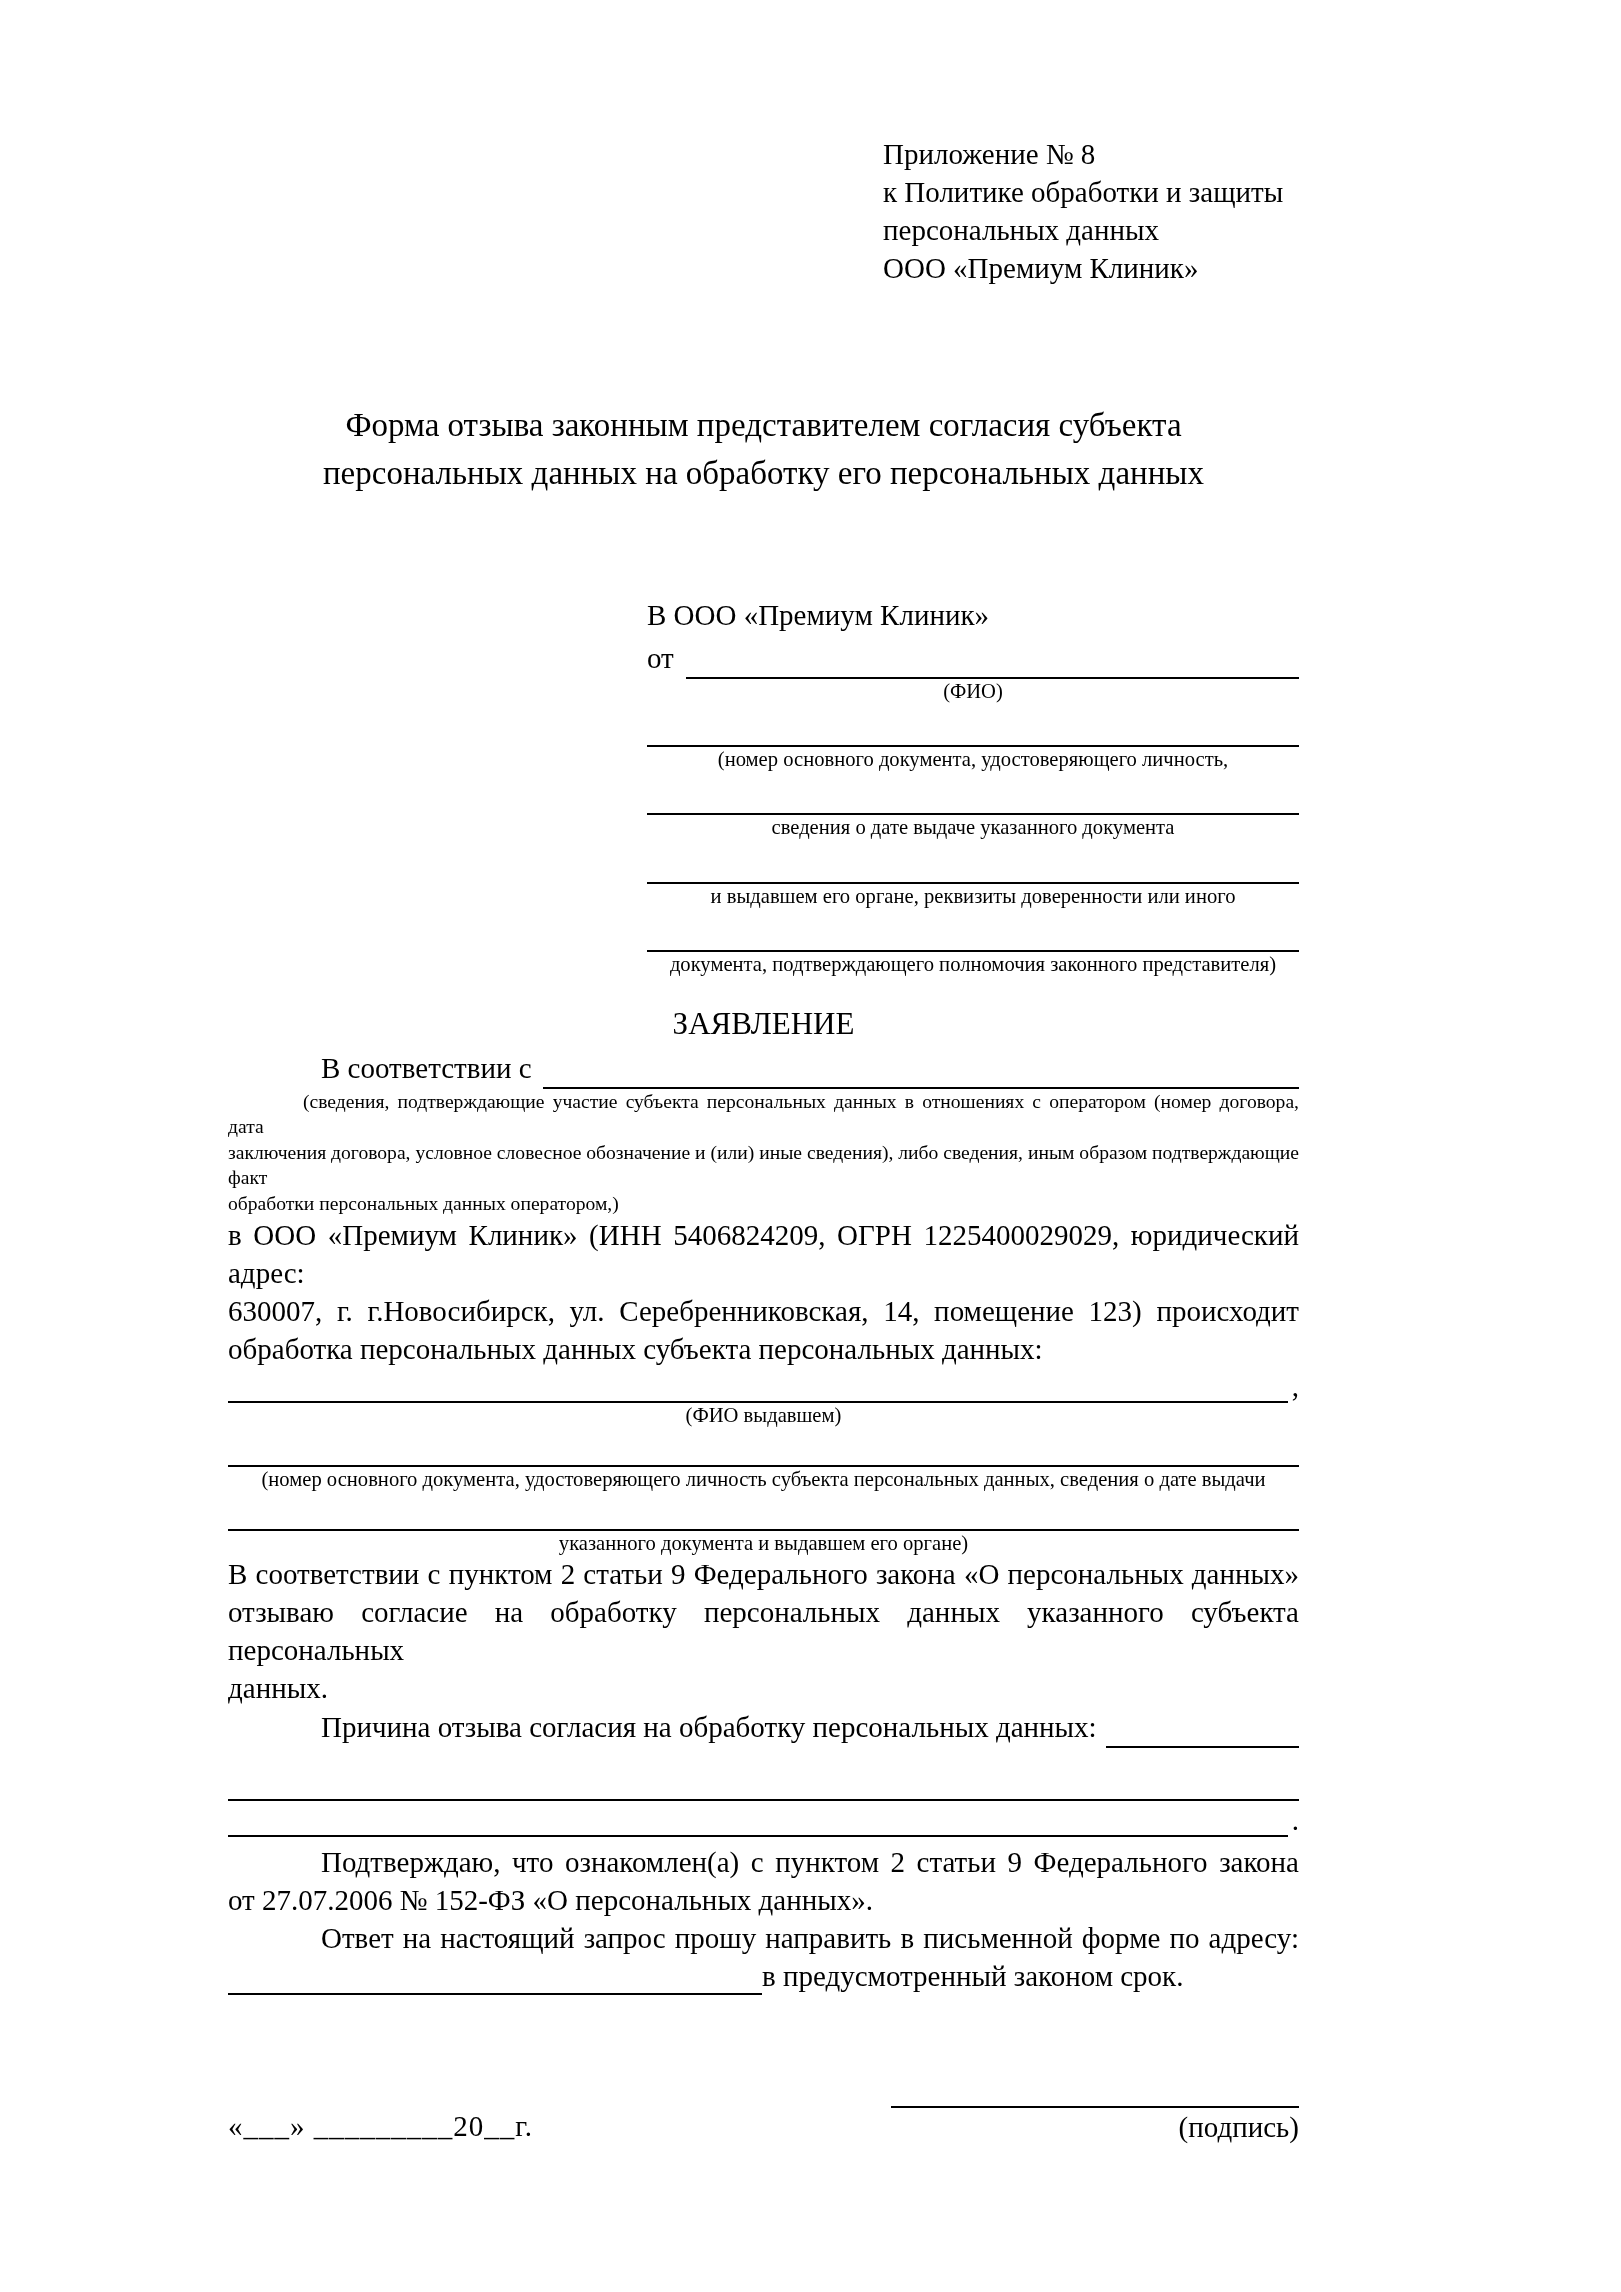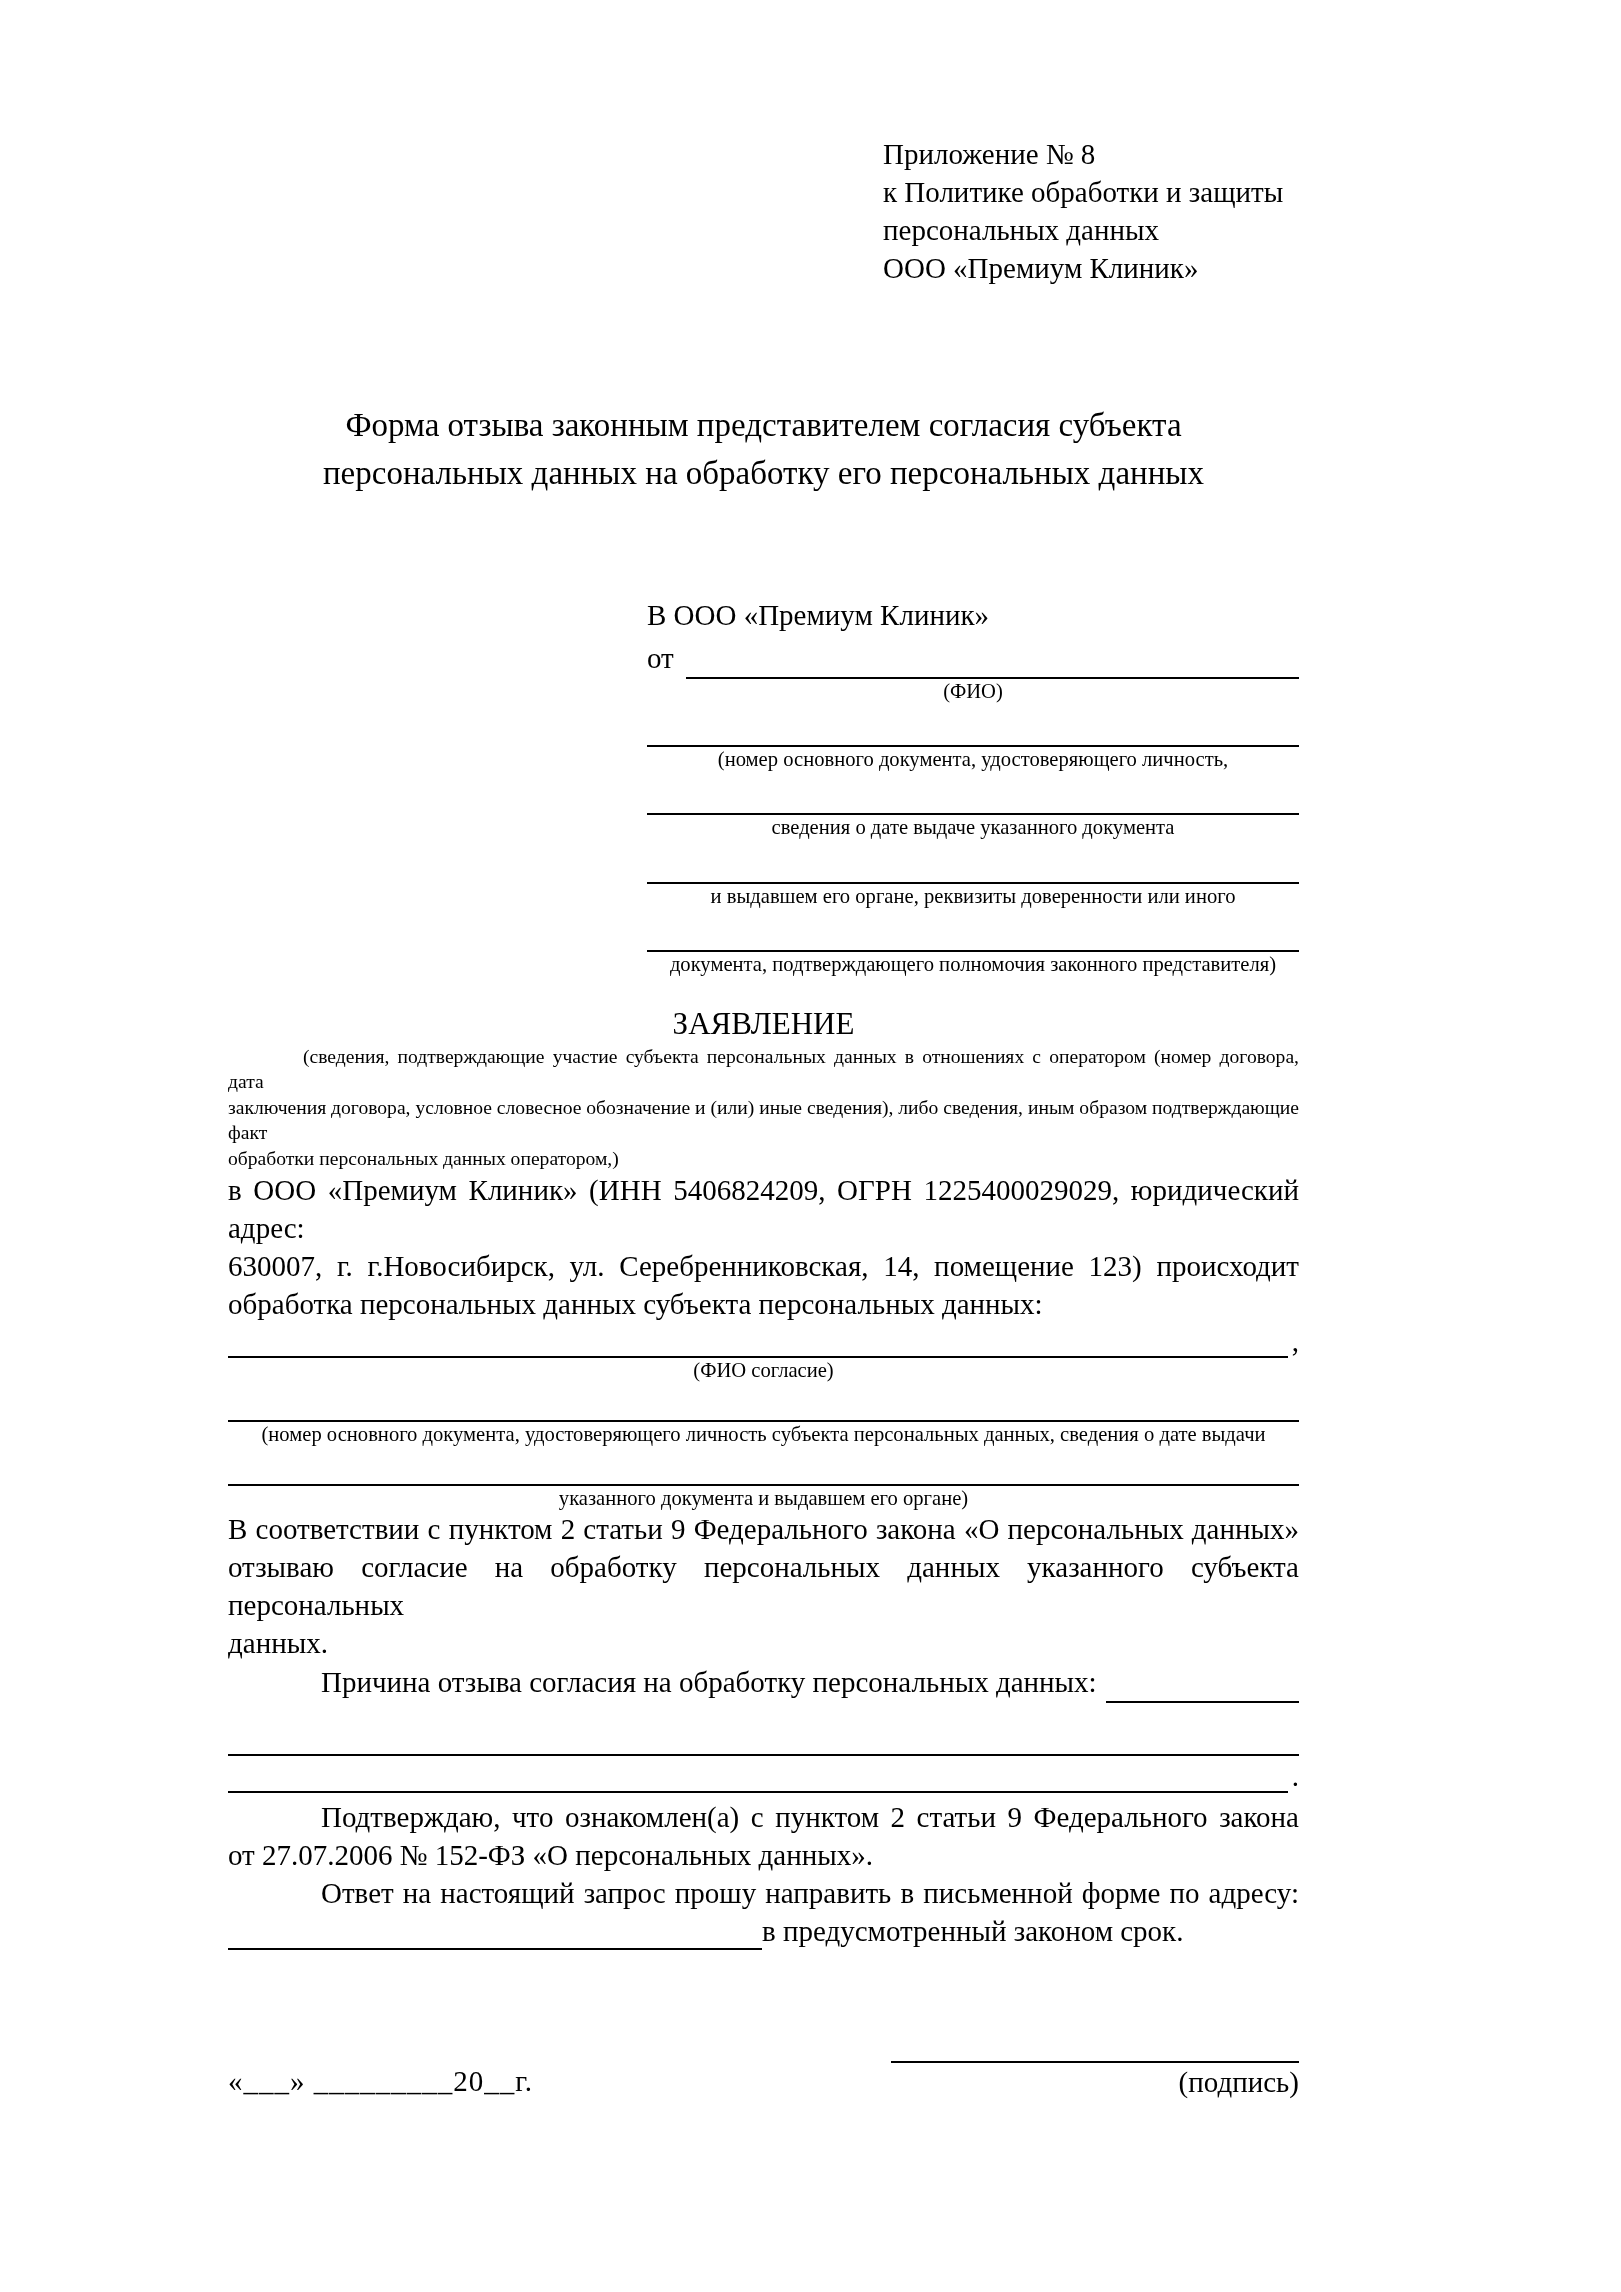--- a/index.html
+++ b/index.html
@@ -119,38 +119,42 @@
       <div class="cap">и выдавшем его органе, реквизиты доверенности или иного</div>
     </div>
     <div class="addr-row">
       <div class="line-fill"></div>
       <div class="cap">документа, подтверждающего полномочия законного представителя)</div>
     </div>
   </div>
 
   <div class="stmt-heading">ЗАЯВЛЕНИЕ</div>
 
+  <div class="row basis-row">
+    <span class="basis-lead">В соответствии с</span>
+    <span class="fill"></span>
+  </div>
 
   <div class="smallp">
     <div class="just ind77">(сведения, подтверждающие участие субъекта персональных данных в отношениях с оператором (номер договора, дата</div>
     <div class="just">заключения договора, условное словесное обозначение и (или) иные сведения), либо сведения, иным образом подтверждающие факт</div>
     <div>обработки персональных данных оператором,)</div>
   </div>
 
   <div>
     <div class="bline just">в ООО «Премиум Клиник» (ИНН 5406824209, ОГРН 1225400029029, юридический адрес:</div>
     <div class="bline just">630007, г. г.Новосибирск, ул. Серебренниковская, 14, помещение 123) происходит</div>
     <div class="bline">обработка персональных данных субъекта персональных данных:</div>
   </div>
 
   <div class="row subj-fio-row">
     <span class="fill"></span>
     <span class="tail-char">,</span>
   </div>
-  <div class="cap-sm">(ФИО согласие)</div>
+  <div class="cap-sm">(ФИО выдавшем)</div>
 
   <div class="subj-row">
     <div class="line-fill"></div>
     <div class="cap-sm">(номер основного документа, удостоверяющего личность субъекта персональных данных, сведения о дате выдачи</div>
   </div>
   <div class="subj-row">
     <div class="line-fill"></div>
     <div class="cap-sm">указанного документа и выдавшем его органе)</div>
   </div>
 

